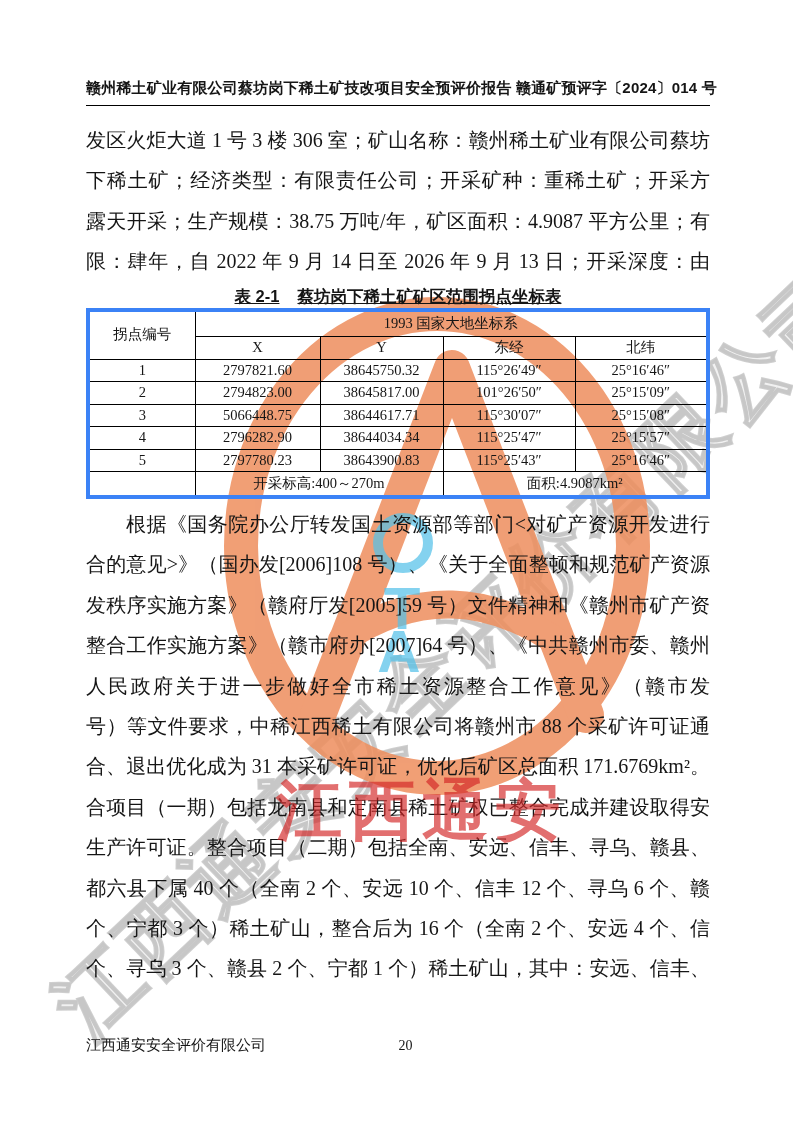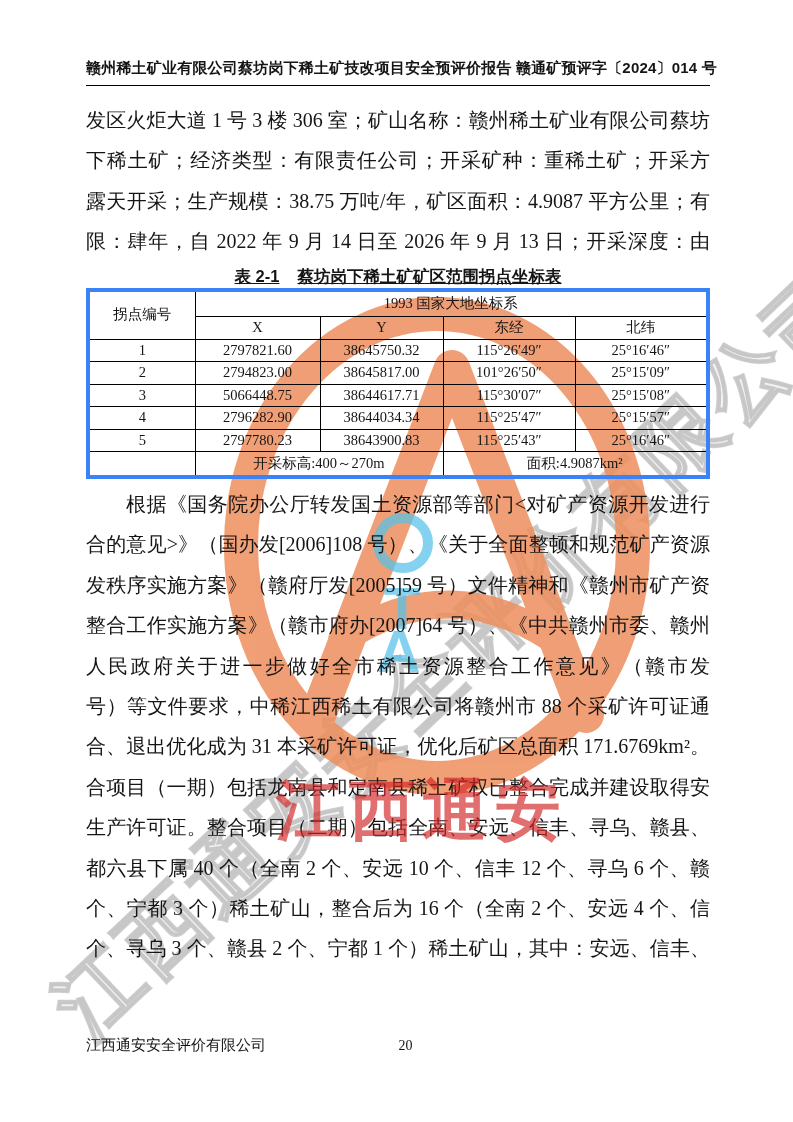--- a/index.html
+++ b/index.html
@@ -23,21 +23,21 @@
     position:absolute;left:276px;top:766px;z-index:3;
     font-family:"Liberation Sans","DejaVu Sans",sans-serif;
     font-weight:bold;font-size:66px;letter-spacing:7px;white-space:nowrap;
     color:rgba(211,37,37,0.66);pointer-events:none;
   }
   
   .content{position:absolute;left:86px;top:58px;width:624px;z-index:2;}
   .doc-header{
     font-family:"Liberation Sans","DejaVu Sans",sans-serif;
     font-weight:bold;font-size:15px;line-height:20px;letter-spacing:0.2px;
-    padding-bottom:7px;border-bottom:1.5px solid #000;white-space:nowrap;
+    padding-bottom:7px;border-bottom:1.5px solid #000;white-space:nowrap;margin-top:20px;
   }
   .para{margin-top:14px;font-size:20px;line-height:40.4px;}
   .para .tline{
     height:40.4px;overflow:hidden;
     text-align:justify;text-align-last:justify;
   }
   .para .tline.last{text-align-last:left;}
   .para .tline.indent{padding-left:40px;}
   .caption{
     margin-top:2px;height:24px;line-height:24px;text-align:center;

